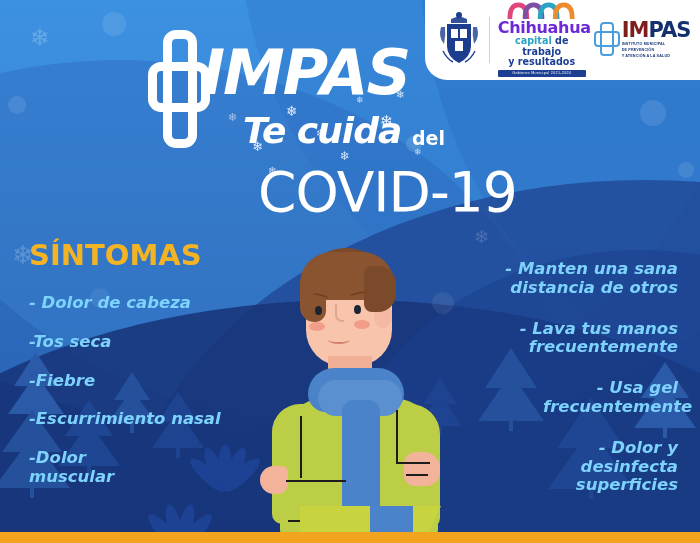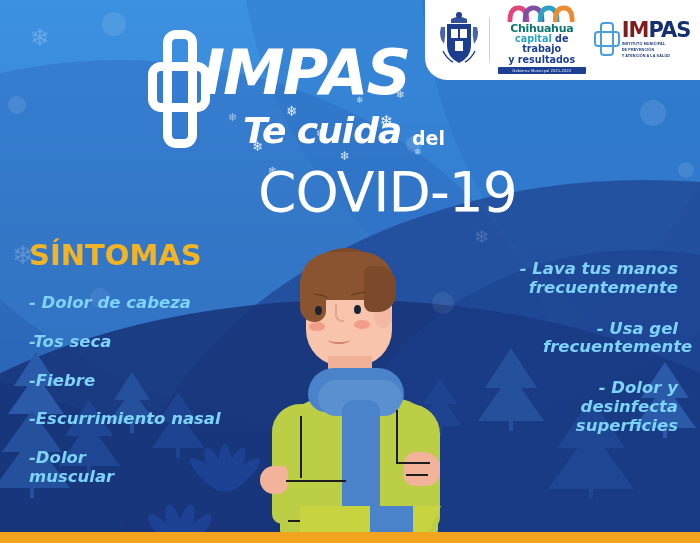--- a/index.html
+++ b/index.html
@@ -72,21 +72,21 @@
     background:#ffffff;
     border-bottom-left-radius:22px;
     display:flex; align-items:center; justify-content:center;
     gap:8px; padding:5px 8px 6px 10px;
   }
   .crest{ width:44px; height:58px; position:relative; flex:0 0 auto; }
   .divider{ width:1px; height:46px; background:#c9d2e2; flex:0 0 auto; }
 
   .chih{ text-align:center; flex:0 0 auto; width:88px; }
   .chih .arcs{ height:17px; position:relative; margin-bottom:1px; }
-  .chih .t1{ font-size:11px; font-weight:bold; color:#0f766e;
+  .chih .t1{ font-size:16px; font-weight:bold; color:#6d28d9;
              letter-spacing:-.3px; line-height:1; font-family:"DejaVu Sans", sans-serif;}
   .chih .t2{ font-size:9.6px; font-weight:bold; color:#1c3f94;
              line-height:1.08; font-family:"DejaVu Sans", sans-serif;}
   .chih .t2 em{ font-style:normal; color:#2aa3c4; }
   .chih .t3{ margin-top:2px; background:#1c3f94; color:#fff;
              font-size:3.6px; letter-spacing:.35px; padding:1.5px 0;
              border-radius:1px; }
 
   .impaslogo{ display:flex; align-items:center; gap:2px; flex:0 0 auto; }
   .impaslogo .cross{ width:26px; height:34px; position:relative; }
@@ -383,20 +383,21 @@
       <li>- Dolor de cabeza</li>
       <li>-Tos seca</li>
       <li>-Fiebre</li>
       <li>-Escurrimiento nasal</li>
       <li style="width:110px;">-Dolor muscular</li>
     </ul>
   </div>
 
   <div class="col col-right">
     <ul>
+      <li>- Manten una sana distancia de otros</li>
       <li>- Lava tus manos frecuentemente</li>
       <li style="width:135px;margin-left:auto;">- Usa gel frecuentemente</li>
       <li style="width:120px;margin-left:auto;">- Dolor y desinfecta superficies</li>
     </ul>
   </div>
 
   <div class="person">
     <div class="p-scarfend"></div>
     <div class="p-hair-back"></div>
     <div class="p-face"></div>

